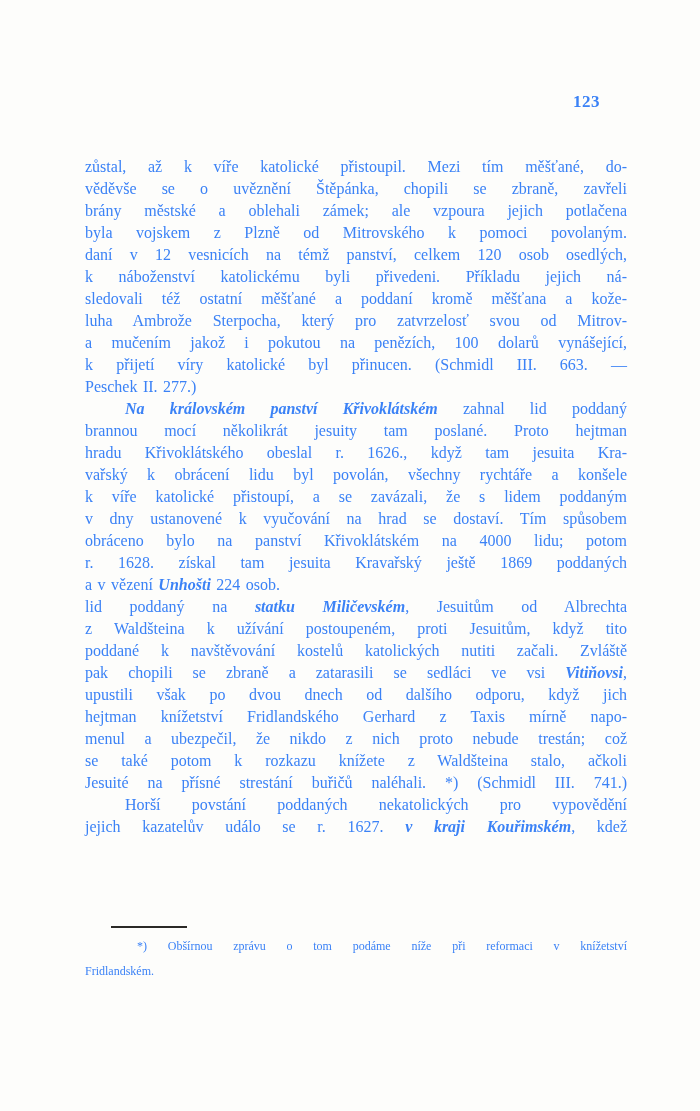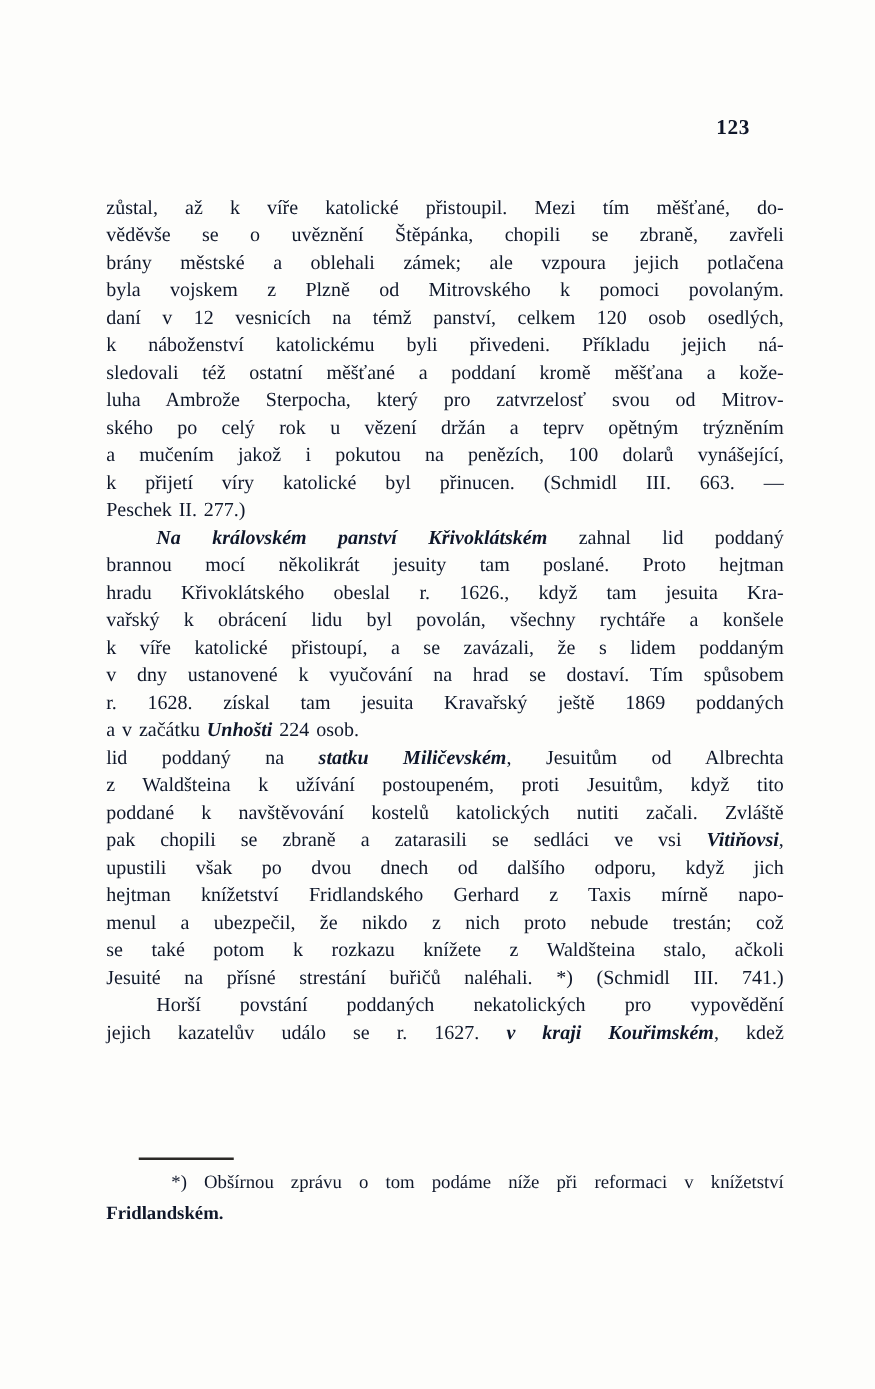--- a/index.html
+++ b/index.html
@@ -5,21 +5,21 @@
   html, body { margin: 0; padding: 0; }
   body {
     width: 700px; height: 1111px;
     background: #ffffff;
     font-family: "Liberation Serif", "DejaVu Serif", serif;
   }
   .page {
     position: relative;
     width: 700px; height: 1111px;
     background: #fdfdfb;
-    color: #0f172a;
+    color: #3b82f6;
     overflow: hidden;
   }
   .pagenum {
     position: absolute;
     top: 92px; right: 100px;
     font-size: 17px;
     font-weight: bold;
     letter-spacing: 0.5px;
   }
   .text-block {
@@ -39,32 +39,32 @@
   }
   .line.end {
     text-align-last: left;
     white-space: normal;
   }
   .line.ind { text-indent: 40px; }
   .line em {
     font-style: italic;
     font-weight: 600;
   }
-  .line strong { font-weight: 700; }
+  .line strong { font-weight: 400; }
   .fn-rule {
     position: absolute;
     left: 111px; top: 926px;
     width: 76px; height: 0;
     border-top: 2px solid #2b2926;
   }
   .fn-block {
     position: absolute;
     left: 85px; top: 934px;
     width: 542px;
-    font-size: 15px;
+    font-size: 12px;
     line-height: 25px;
     word-spacing: 1px;
   }
   .fn-block .line { height: 25px; }
   .fn-block .line.ind { text-indent: 52px; }
 </style>
 </head>
 <body>
 
 <div class="page">
@@ -72,32 +72,32 @@
 
   <div class="text-block" id="body-lines">
       <div class="line"><span>zůstal, až k víře katolické přistoupil.  Mezi tím měšťané, do-</span></div>
       <div class="line"><span>věděvše se o uvěznění Štěpánka, chopili se zbraně, zavřeli</span></div>
       <div class="line"><span>brány městské a oblehali zámek; ale vzpoura jejich potlačena</span></div>
       <div class="line"><span>byla vojskem z Plzně od Mitrovského k pomoci povolaným.</span></div>
       <div class="line"><span>daní v 12 vesnicích na témž panství, celkem 120 osob osedlých,</span></div>
       <div class="line"><span>k náboženství katolickému byli přivedeni.  Příkladu jejich ná-</span></div>
       <div class="line"><span>sledovali též ostatní měšťané a poddaní kromě měšťana a kože-</span></div>
       <div class="line"><span>luha Ambrože Sterpocha, který pro zatvrzelosť svou od Mitrov-</span></div>
-      <div class="line"><span>ského po celý rok u vězení držán a teprv opětným trýzněním</span></div>
       <div class="line"><span>a mučením jakož i pokutou na penězích, 100 dolarů vynášející,</span></div>
       <div class="line"><span>k přijetí víry katolické byl přinucen. (Schmidl III. 663. —</span></div>
       <div class="line end"><span>Peschek II. 277.)</span></div>
       <div class="line ind"><em>Na královském panství Křivoklátském</em><span> zahnal lid poddaný</span></div>
       <div class="line"><span>brannou mocí několikrát jesuity tam poslané.  Proto hejtman</span></div>
       <div class="line"><span>hradu Křivoklátského obeslal r. 1626., když tam jesuita Kra-</span></div>
       <div class="line"><span>vařský k obrácení lidu byl povolán, všechny rychtáře a konšele</span></div>
       <div class="line"><span>k víře katolické přistoupí, a se zavázali, že s lidem poddaným</span></div>
       <div class="line"><span>v dny ustanovené k vyučování na hrad se dostaví. Tím spůsobem</span></div>
+      <div class="line"><span>obráceno bylo na panství Křivoklátském na 4000 lidu; potom</span></div>
       <div class="line"><span>r. 1628. získal tam jesuita Kravařský ještě 1869 poddaných</span></div>
-      <div class="line end"><span>a v začátku </span><em>Unhošti</em><span> 224 osob.</span></div>
+      <div class="line end"><span>a v vězení </span><em>Unhošti</em><span> 224 osob.</span></div>
       <div class="line"><span>lid poddaný na </span><em>statku Miličevském</em><span>, Jesuitům od Albrechta</span></div>
       <div class="line"><span>z Waldšteina k užívání postoupeném, proti Jesuitům, když tito</span></div>
       <div class="line"><span>poddané k navštěvování kostelů katolických nutiti začali. Zvláště</span></div>
       <div class="line"><span>pak chopili se zbraně a zatarasili se  sedláci ve vsi </span><em>Vitiňovsi</em><span>,</span></div>
       <div class="line"><span>upustili však po dvou dnech od dalšího odporu, když jich</span></div>
       <div class="line"><span>hejtman knížetství Fridlandského Gerhard z Taxis mírně napo-</span></div>
       <div class="line"><span>menul a ubezpečil, že nikdo z nich proto nebude trestán; což</span></div>
       <div class="line"><span>se také potom k rozkazu knížete z Waldšteina stalo, ačkoli</span></div>
       <div class="line"><span>Jesuité na přísné strestání buřičů naléhali. *) (Schmidl III. 741.)</span></div>
       <div class="line ind"><span>Horší povstání poddaných nekatolických pro vypovědění</span></div>

